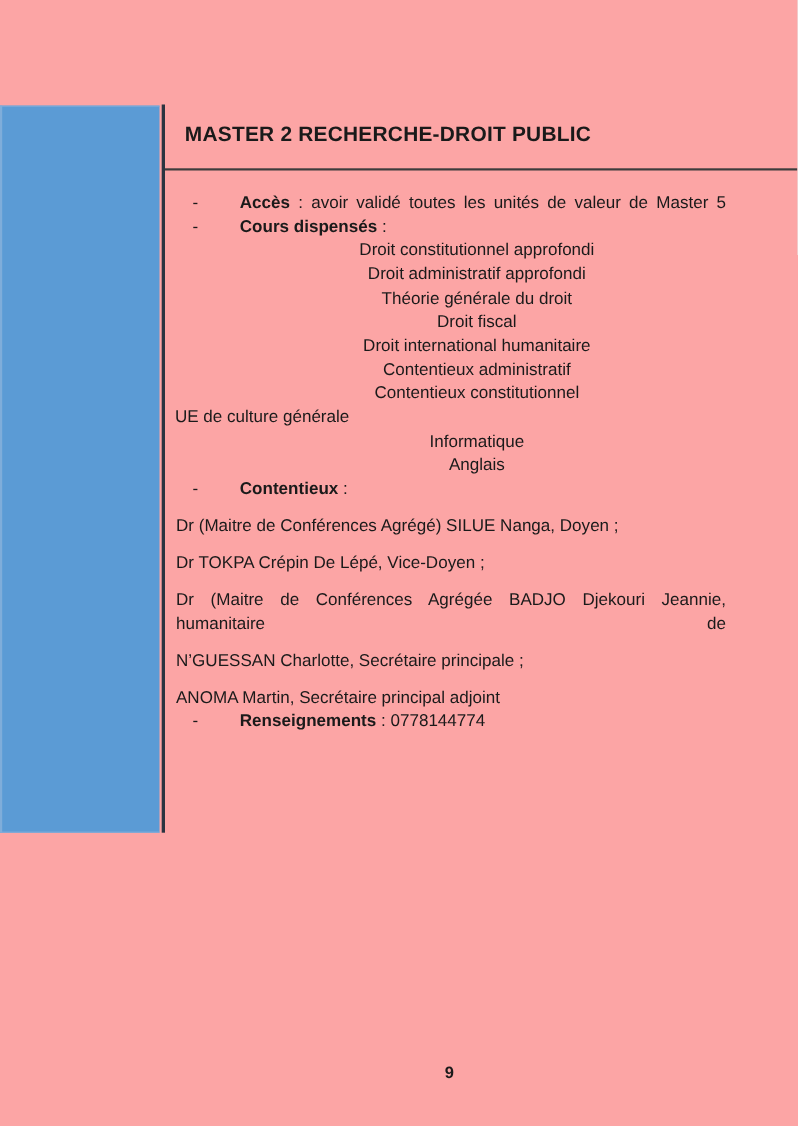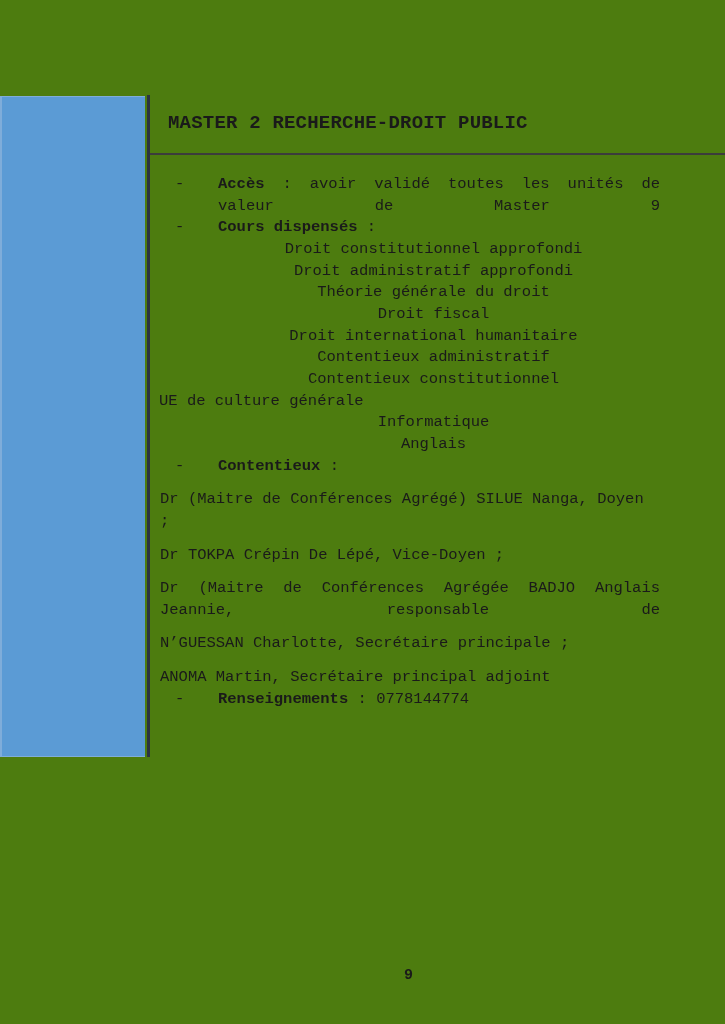--- a/index.html
+++ b/index.html
@@ -1,21 +1,21 @@
 <!DOCTYPE html>
 <html><head>
 <meta charset="utf-8">
 <style>
   html, body { margin: 0; padding: 0; background: #e8e8e8; }
   .page {
     position: relative;
     width: 725px;
     height: 1024px;
-    background: #4d7c0f;
-    font-family: Liberation Mono, monospace;
+    background: #fca5a5;
+    font-family: Liberation Sans, sans-serif;
     color: var(--text, #1a1a1a);
     overflow: hidden;
     margin: 0 auto;
   }
   .sidebar-rect {
     position: absolute;
     left: 0; top: 96px;
     width: 145px; height: 661px;
     background: var(--blue, #5B9BD5);
     border-left: 2px solid var(--blue-border, #7FADDA);
@@ -69,34 +69,34 @@
 </style>
 </head>
 <body>
 
 <div class="page" style="--blue: #5B9BD5; --blue-border: #7FADDA; --vline: #2B3440; --rule: #3C3C3C; --text: #1A1A1A;">
   <div class="sidebar-rect"></div>
   <div class="frame-vline"></div>
   <h1 class="doc-title" style="margin:0;">MASTER 2 RECHERCHE-DROIT PUBLIC</h1>
   <div class="title-rule"></div>
   <div class="doc-body">
-      <div class="line bullet justify"><span class="dash">-</span><span class="b">Accès</span><span> : avoir validé toutes les unités de valeur de Master 9</span></div>
+      <div class="line bullet justify"><span class="dash">-</span><span class="b">Accès</span><span> : avoir validé toutes les unités de valeur de Master 5</span></div>
       <div class="line bullet"><span class="dash">-</span><span class="b">Cours dispensés</span><span> :</span></div>
       <div class="line item">Droit constitutionnel approfondi</div>
       <div class="line item">Droit administratif approfondi</div>
       <div class="line item">Théorie générale du droit</div>
       <div class="line item">Droit fiscal</div>
       <div class="line item">Droit international humanitaire</div>
       <div class="line item">Contentieux administratif</div>
       <div class="line item">Contentieux constitutionnel</div>
       <div class="line group">UE de culture générale</div>
       <div class="line item">Informatique</div>
       <div class="line item">Anglais</div>
       <div class="line bullet"><span class="dash">-</span><span class="b">Contentieux</span><span> :</span></div>
       <div class="line para">Dr (Maitre de Conférences Agrégé) SILUE Nanga, Doyen ;</div>
       <div class="line para">Dr TOKPA Crépin De Lépé, Vice-Doyen ;</div>
-      <div class="line para justify">Dr (Maitre de Conférences Agrégée BADJO Anglais Jeannie, responsable de</div>
+      <div class="line para justify">Dr (Maitre de Conférences Agrégée BADJO Djekouri Jeannie, humanitaire de</div>
       <div class="line para">N’GUESSAN Charlotte, Secrétaire principale ;</div>
       <div class="line para">ANOMA Martin, Secrétaire principal adjoint</div>
       <div class="line bullet"><span class="dash">-</span><span class="b">Renseignements</span><span> : 0778144774</span></div>
     </div>
   <div class="page-footer">9</div>
 </div>
 
 </body></html>

